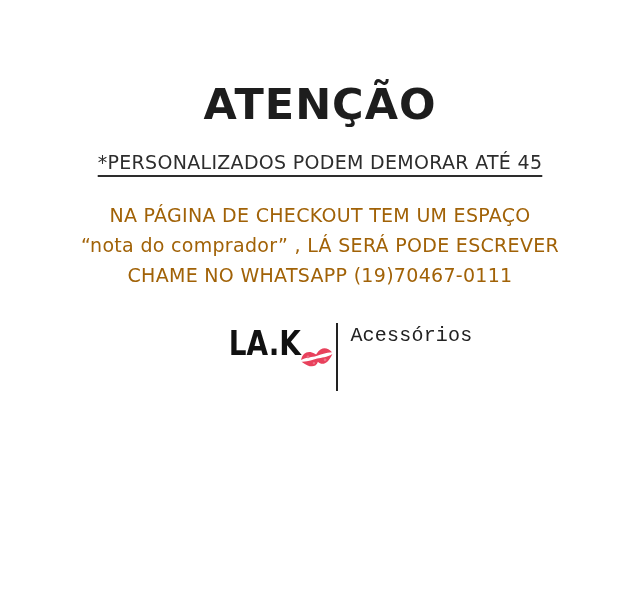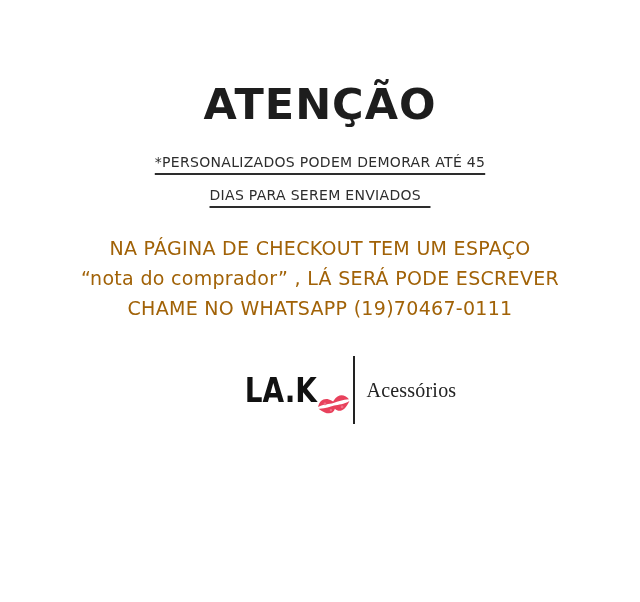--- a/index.html
+++ b/index.html
@@ -20,21 +20,21 @@
   }
   .title {
     font-size: 43px;
     line-height: 56px;
     font-weight: 800;
     color: #1d1d1d;
     letter-spacing: 1px;
   }
   .warning {
     margin-top: 14px;
-    font-size: 14px;
+    font-size: 19px;
     line-height: 33px;
     font-weight: 500;
     color: #2d2d2d;
     letter-spacing: 0.3px;
   }
   .warning .line {
     text-decoration: underline;
     text-decoration-thickness: 1.5px;
     text-underline-offset: 6px;
   }
@@ -43,21 +43,21 @@
     font-size: 19px;
     line-height: 30px;
     font-weight: 500;
     color: #a16207;
     letter-spacing: 0.3px;
   }
   .logo-row {
     margin-top: 33px;
     display: flex;
     justify-content: center;
-    align-items: center;
+    align-items: flex-start;
     padding-left: 45px;
   }
   .brand-wrap {
     position: relative;
     margin-right: 36px;
   }
   .brand {
     display: inline-block;
     font-size: 34px;
     font-weight: 800;
@@ -76,37 +76,36 @@
     transform: rotate(-14deg);
   }
   .logo-divider {
     width: 2px;
     height: 68px;
     background: #222222;
     margin-right: 12px;
   }
   .tagline {
     text-align: left;
-    font-family: Liberation Serif, serif;
+    font-family: Liberation Mono, monospace;
     font-size: 20px;
     line-height: 25px;
     color: #222222;
     letter-spacing: 0.2px;
   }
 </style>
 </head>
 <body>
 
 <div class="notice">
 
   <div class="title">ATENÇÃO</div>
 
   <div class="warning">
     <div class="line">*PERSONALIZADOS PODEM DEMORAR ATÉ 45</div>
-    <div class="line">DIAS PARA SEREM ENVIADOS&nbsp;&nbsp;</div>
   </div>
 
   <div class="para">
     <div>NA PÁGINA DE CHECKOUT TEM UM ESPAÇO</div>
     <div>“nota do comprador” , LÁ SERÁ PODE ESCREVER</div>
     <div>CHAME NO WHATSAPP (19)70467-0111</div>
   </div>
 
 
   <div class="logo-row">

